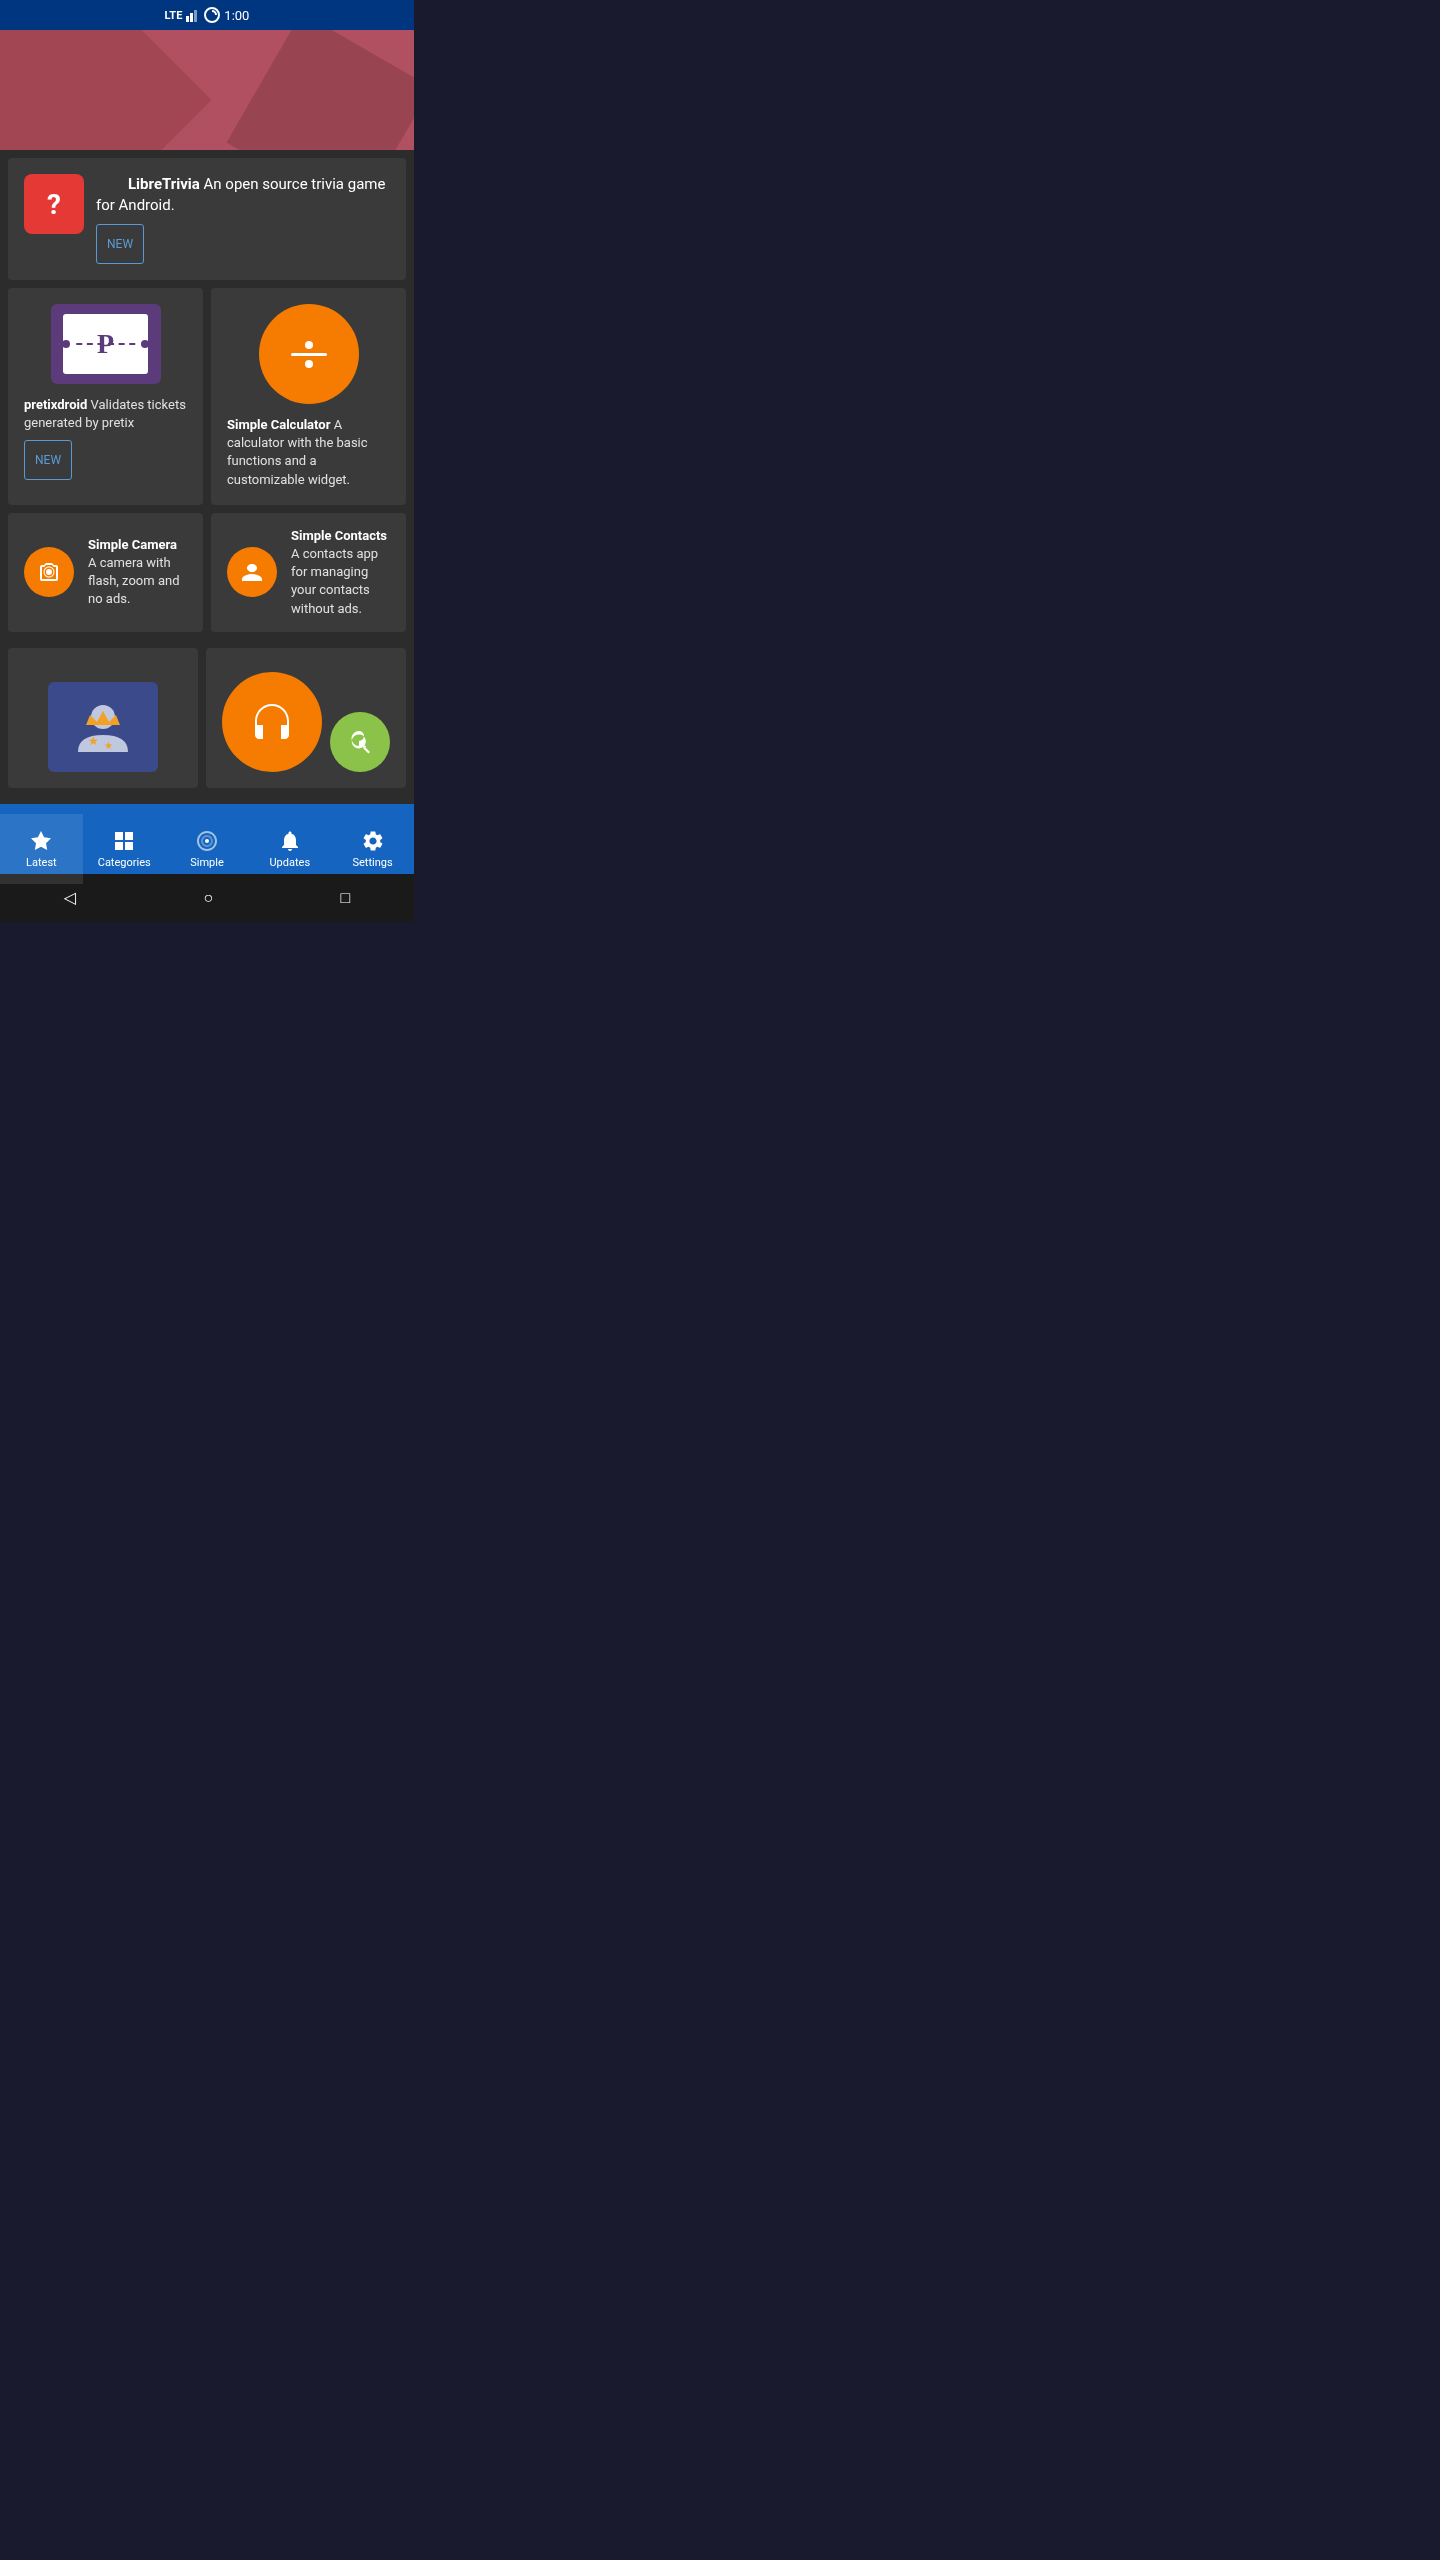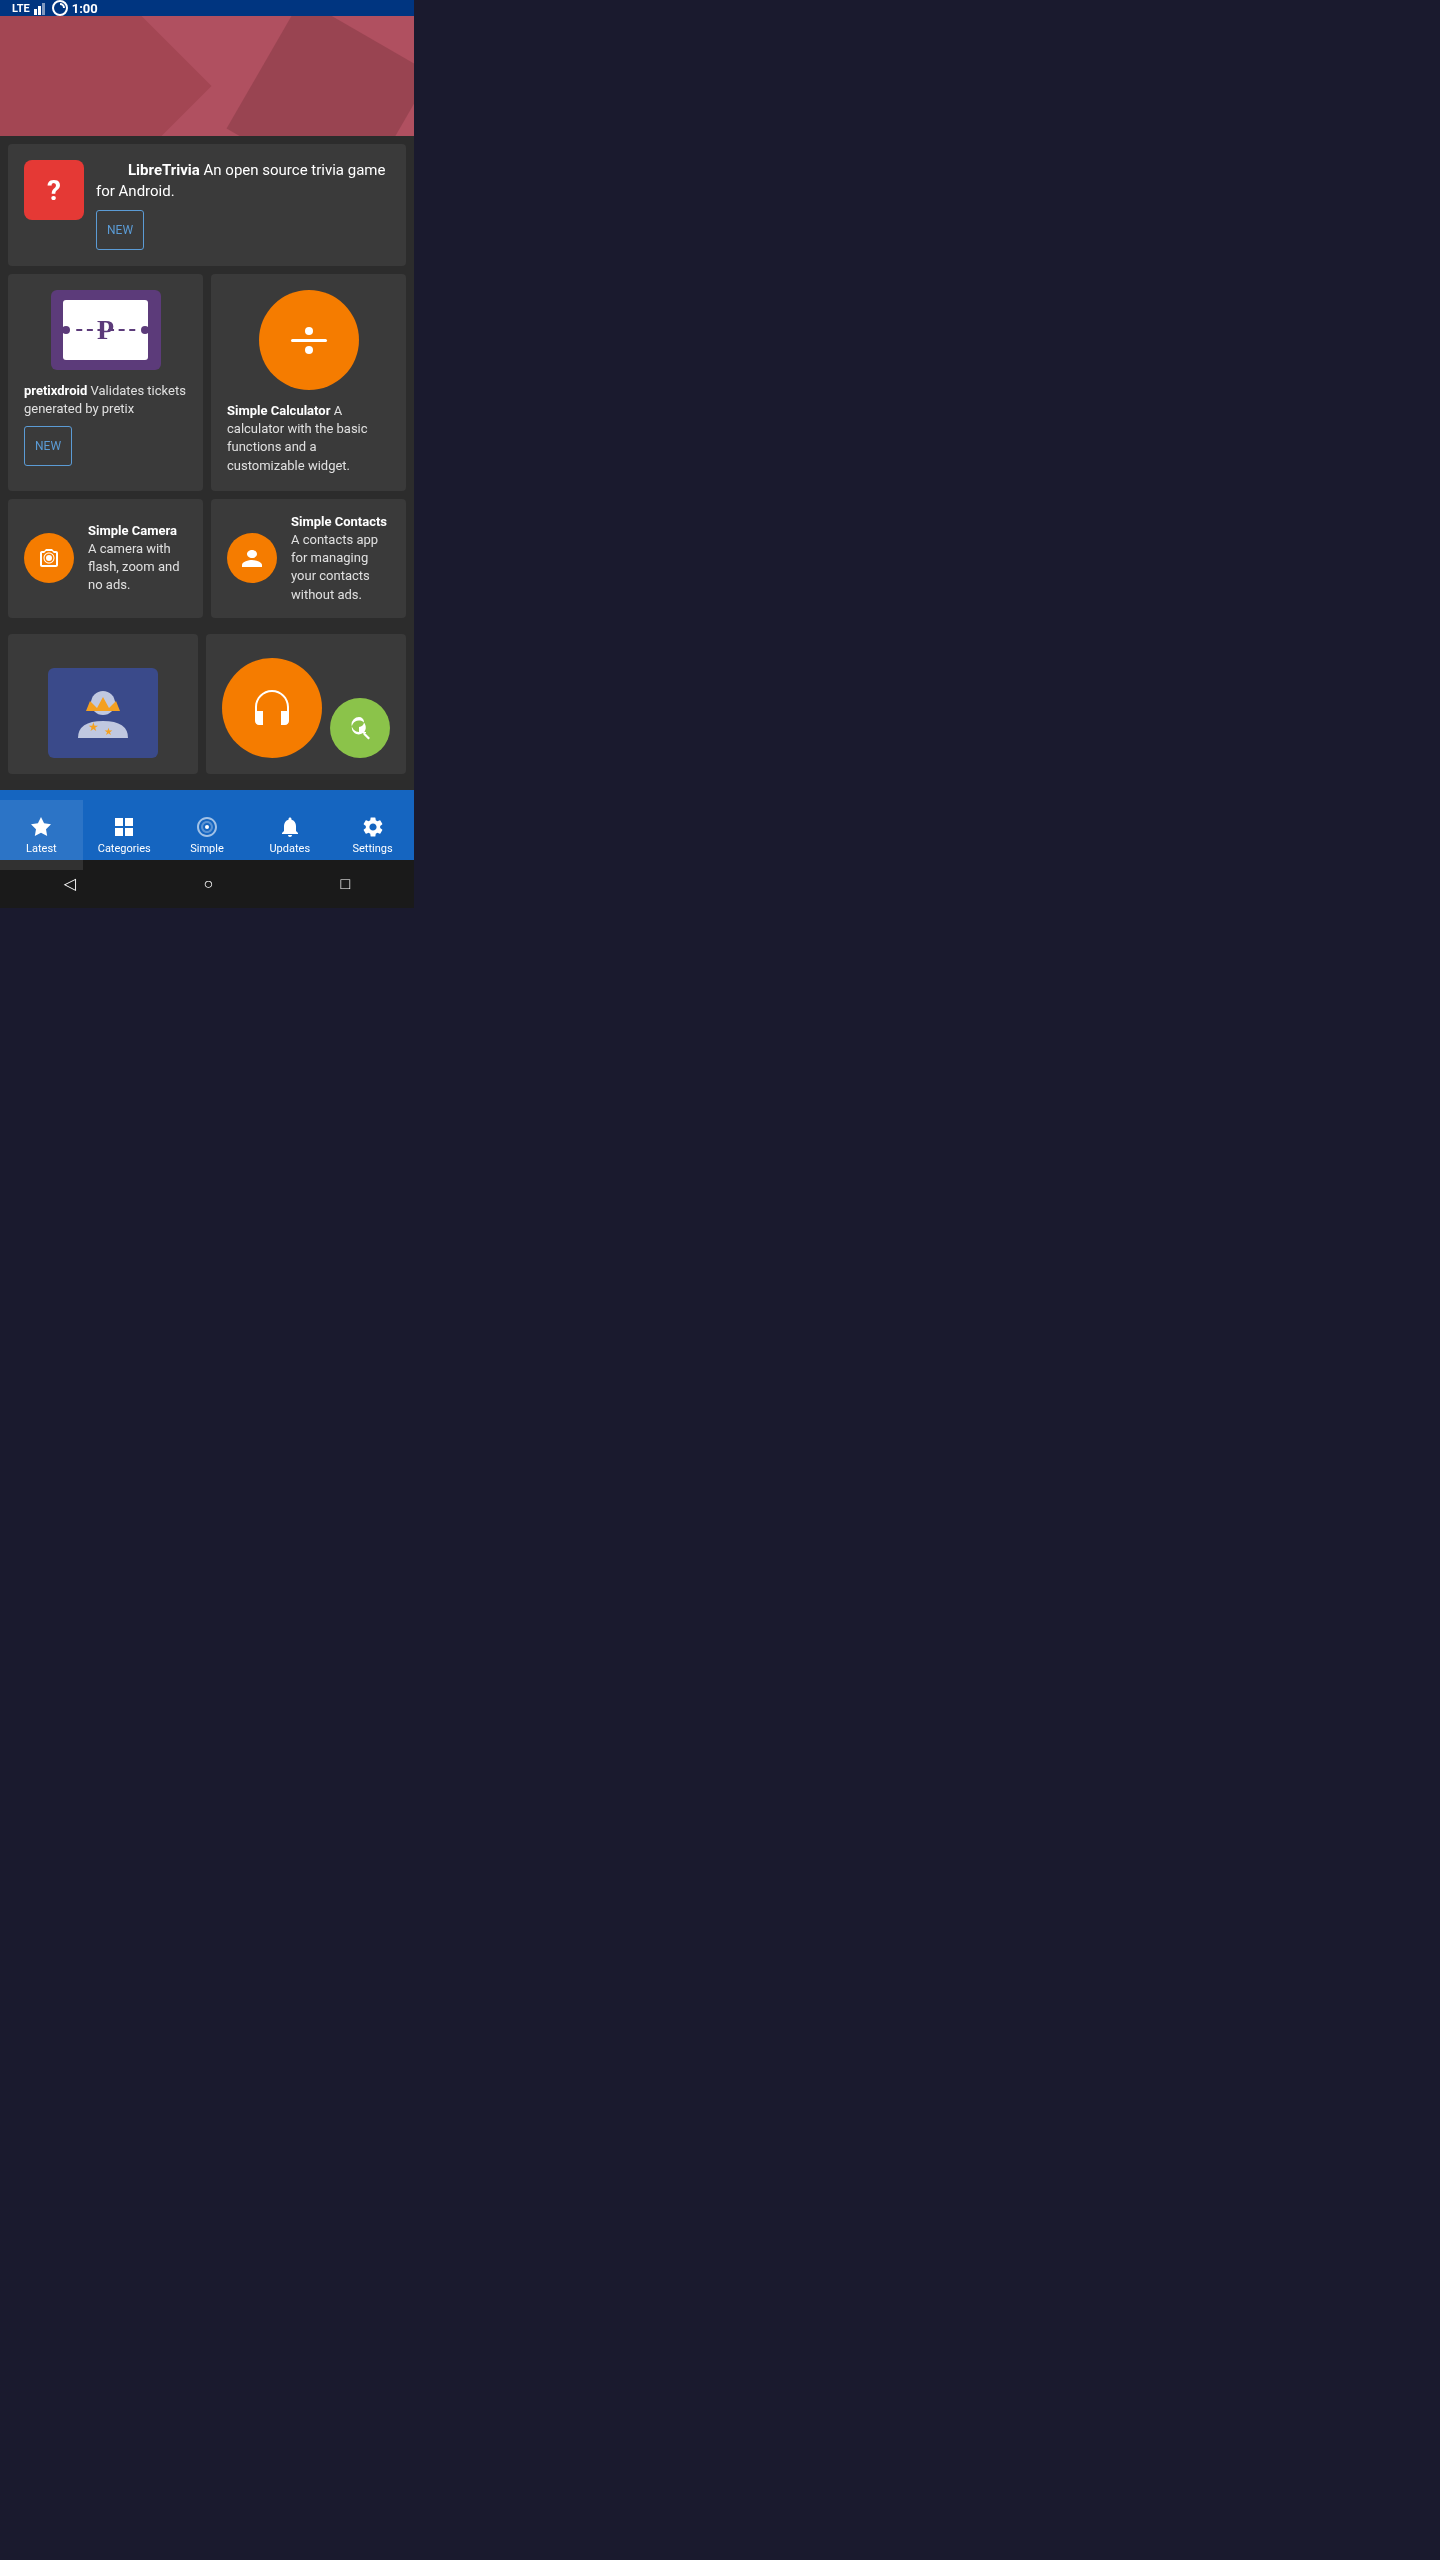--- a/index.html
+++ b/index.html
@@ -8,31 +8,31 @@
       min-height: 900px;
       background: #1a1a2e;
       font-family: 'Roboto', Arial, sans-serif;
       position: relative;
       overflow-x: hidden;
     }
 
     
     .status-bar {
       background: #003580;
-      height: 16px;
-      display: flex;
-      align-items: center;
-      justify-content: flex-start;
+      height: 30px;
+      display: flex;
+      align-items: center;
+      justify-content: center;
       padding: 0 12px;
       gap: 6px;
     }
     .status-bar-text {
       color: white;
       font-size: 13px;
-      font-weight: bold;
+      font-weight: normal;
     }
     .status-icons {
       display: flex;
       align-items: center;
       gap: 4px;
     }
 
     
     .hero-bg {
       height: 120px;

